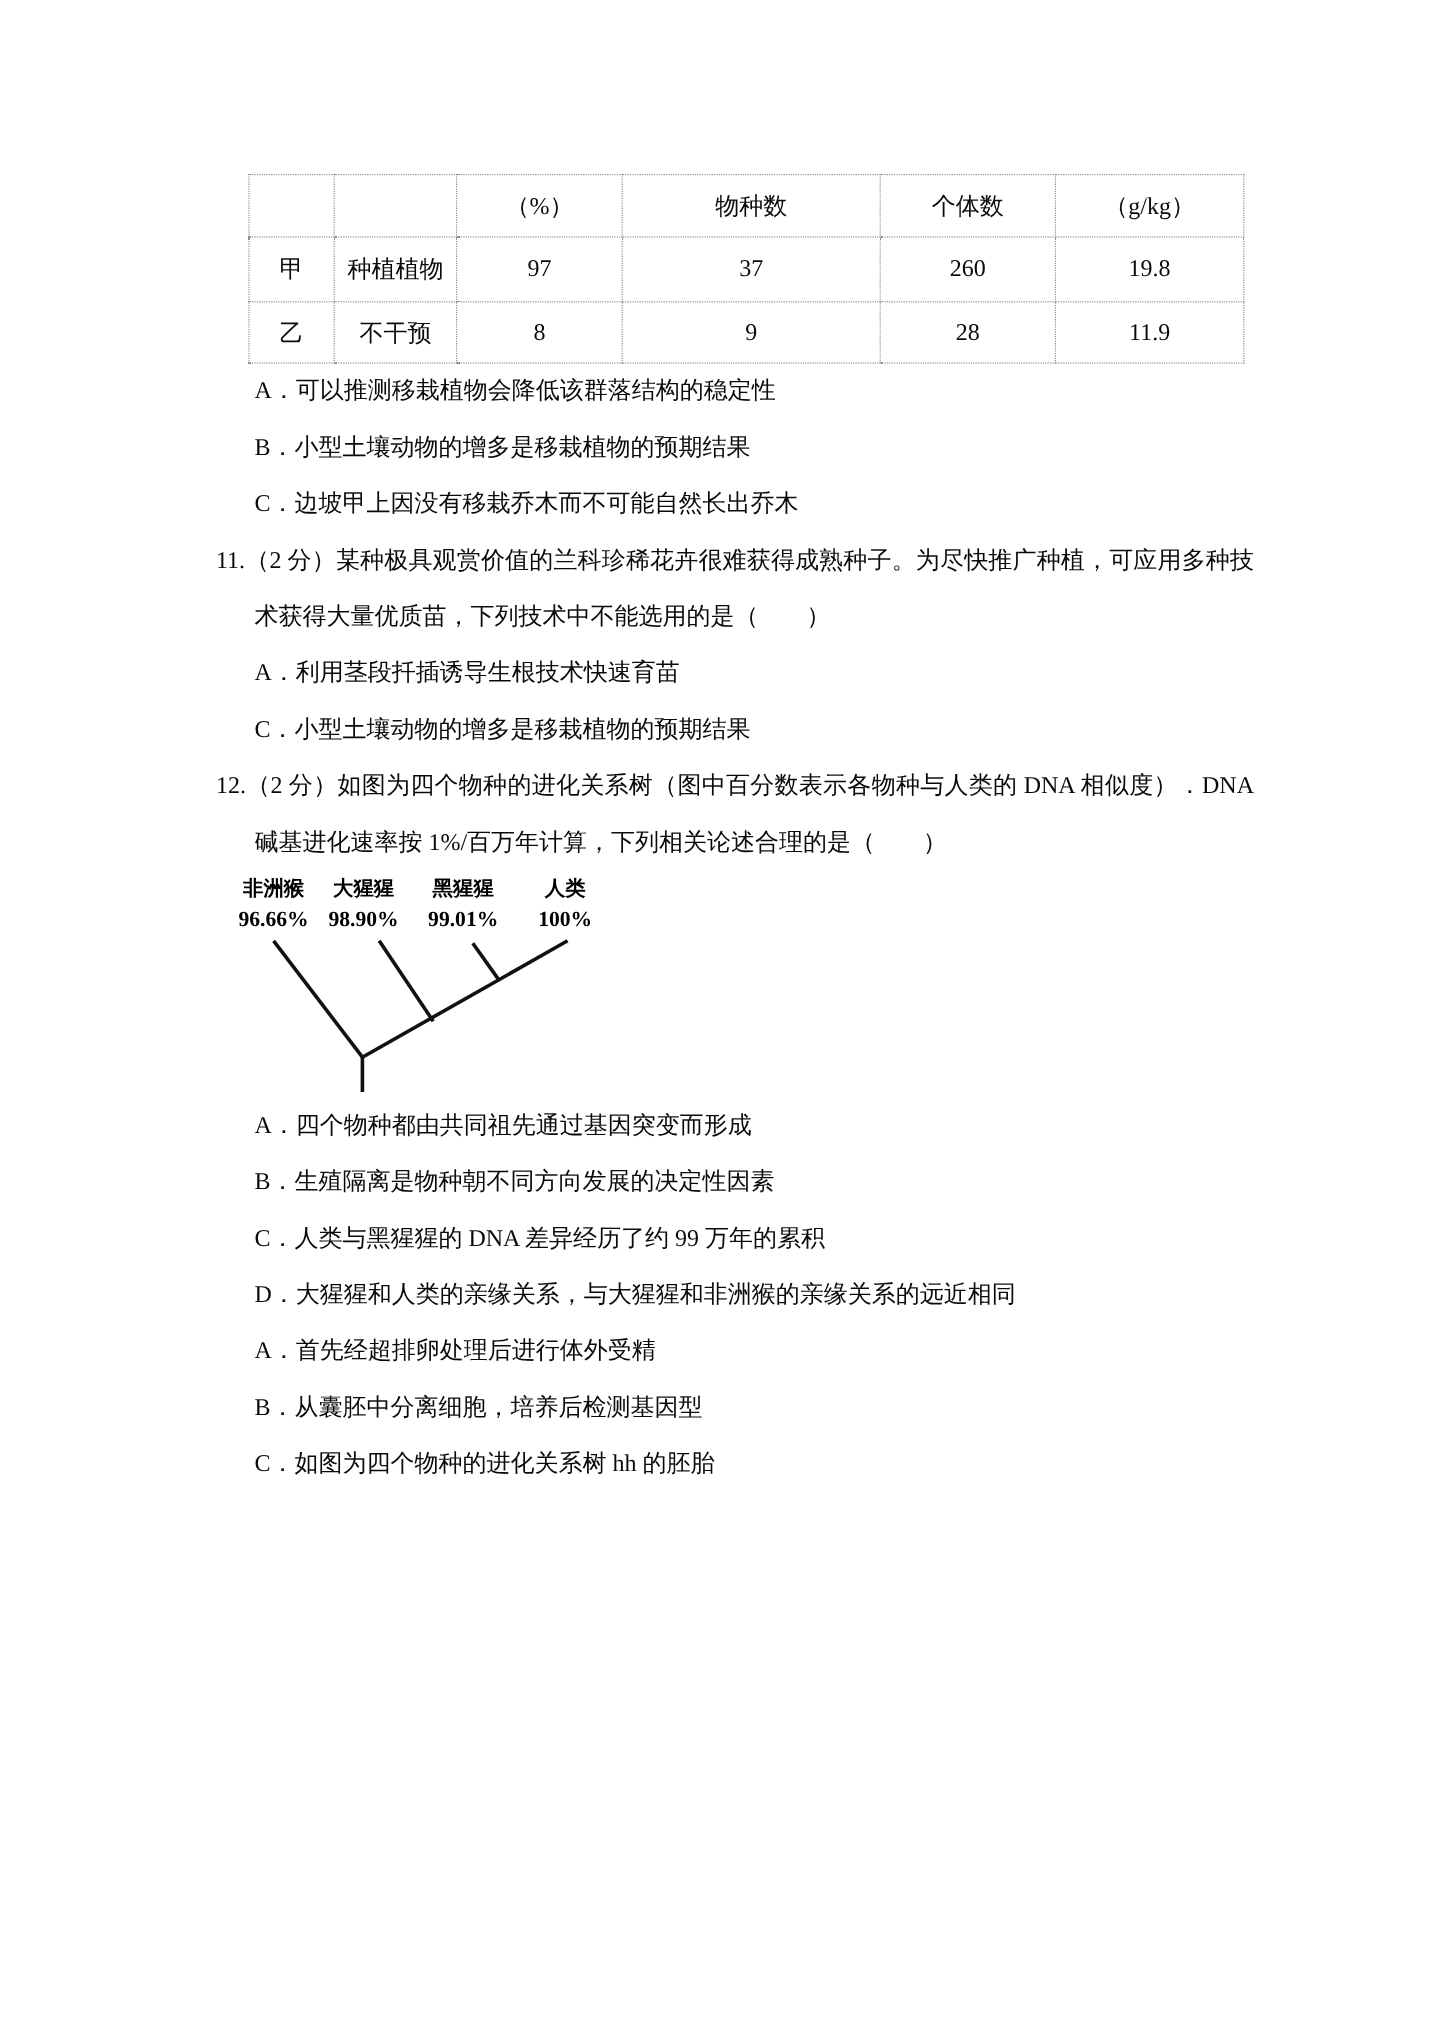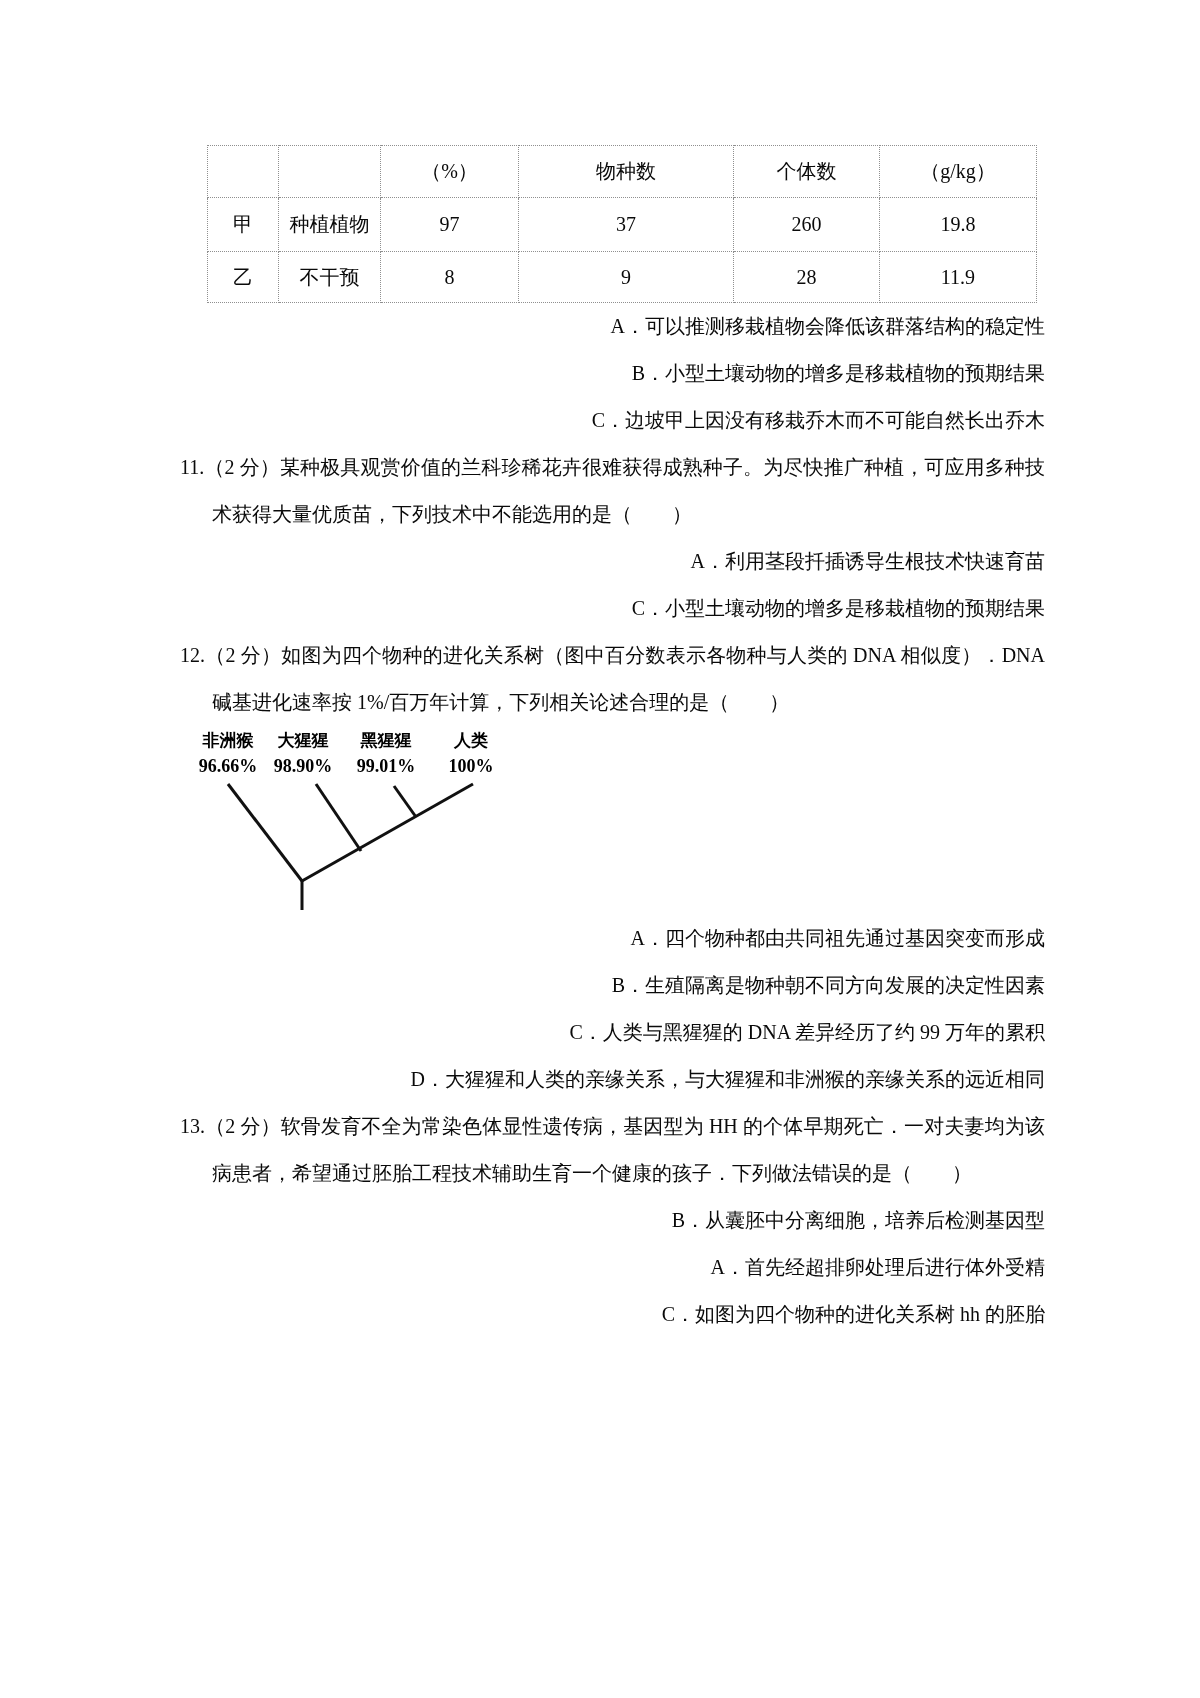--- a/index.html
+++ b/index.html
@@ -32,21 +32,20 @@
   }
   tr.r0{height:52px;}
   tr.r1{height:54px;}
   tr.r2{height:51px;}
   .c0{width:71px;}.c1{width:102px;}.c2{width:138px;}
   .c3{width:215px;}.c4{width:146px;}.c5{width:157px;}
   .opt{
     line-height:47px;
     padding-left:32px;
     white-space:nowrap;
-    text-align:right;
   }
   .stem{
     line-height:47px;
     padding-left:32px;
     text-indent:-32px;
     text-align:justify;
   }
   .tree-wrap{
     margin-top:4px;
     margin-left:16px;
@@ -142,21 +141,20 @@
       </svg>
     </div>
 
     <div>
       <div class="opt">A．四个物种都由共同祖先通过基因突变而形成</div>
       <div class="opt">B．生殖隔离是物种朝不同方向发展的决定性因素</div>
       <div class="opt">C．人类与黑猩猩的 DNA 差异经历了约 99 万年的累积</div>
       <div class="opt">D．大猩猩和人类的亲缘关系，与大猩猩和非洲猴的亲缘关系的远近相同</div>
     </div>
 
-    <div class="stem">13.（2 分）软骨发育不全为常染色体显性遗传病，基因型为 HH 的个体早期死亡．一对夫妻均为该病患者，希望通过胚胎工程技术辅助生育一个健康的孩子．下列做法错误的是（　　）</div>
     <div>
+      <div class="opt">A．首先经超排卵处理后进行体外受精</div>
       <div class="opt">B．从囊胚中分离细胞，培养后检测基因型</div>
-      <div class="opt">A．首先经超排卵处理后进行体外受精</div>
       <div class="opt">C．如图为四个物种的进化关系树 hh 的胚胎</div>
     </div>
 
   </div>
 </div>
 
 </body></html>

